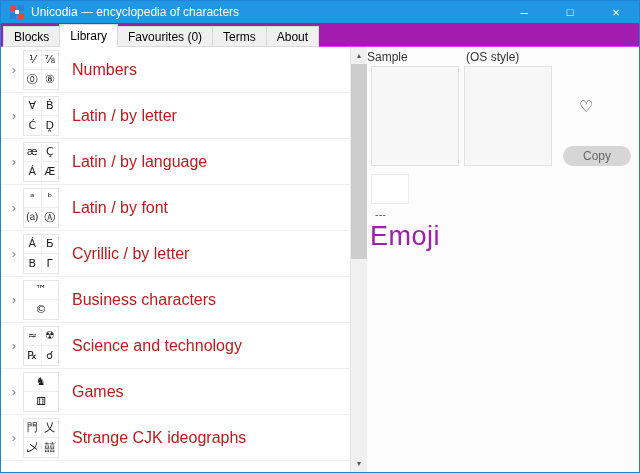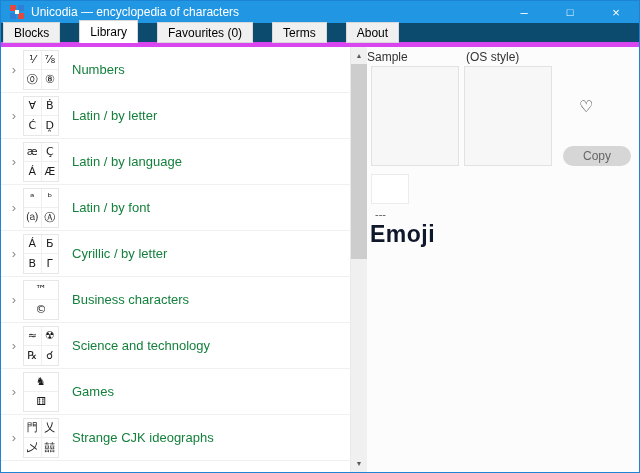--- a/index.html
+++ b/index.html
@@ -8,56 +8,56 @@
 
   
   .titlebar{flex:none;height:22px;background:#2196e3;display:flex;align-items:center;color:#fff;}
   .app-icon{width:16px;height:16px;margin:0 6px 0 8px;flex:none;}
   .title-text{font-size:12px;white-space:nowrap;}
   .win-controls{margin-left:auto;display:flex;height:100%;}
   .win-btn{width:46px;height:100%;display:flex;align-items:center;justify-content:center;font-size:13px;color:#fff;cursor:default;}
   .win-btn.max{font-size:11px;}
 
   
-  .tabbar{flex:none;height:24px;background:#0c4a6e;border-bottom:5px solid #d946ef;display:flex;align-items:flex-end;padding-left:2px;box-sizing:border-box;gap:20px;}
+  .tabbar{flex:none;height:24px;background:#a21caf;border-bottom:1px solid #d946ef;display:flex;align-items:flex-end;padding-left:2px;box-sizing:border-box;}
   .tab{height:21px;display:flex;align-items:center;padding:0 10px;font-size:12px;color:#000;background:#f0f0f0;border:1px solid #d9d9d9;margin-left:-1px;position:relative;bottom:-1px;box-sizing:border-box;cursor:default;}
   .tab:first-child{margin-left:0;}
   .tab.active{background:#fff;border-bottom-color:#fff;height:23px;z-index:2;}
 
   
   .main{flex:1;display:flex;min-height:0;}
 
   
   .tree{width:349px;flex:none;background:#fff;overflow:hidden;}
   .tree-row{height:46px;display:flex;align-items:center;border-bottom:1px solid #f0f0f0;padding-left:4px;box-sizing:border-box;cursor:default;}
   .chevron{width:18px;flex:none;text-align:center;color:#8a8a8a;font-size:13px;line-height:1;}
   .icon-box{width:36px;height:40px;flex:none;margin-right:13px;display:grid;grid-template-columns:1fr 1fr;gap:1px;background:#efefef;border:1px solid #e7e7e7;box-sizing:border-box;}
   .icon-box.single-col{grid-template-columns:1fr;}
   .icon-box .glyph{background:#fff;display:flex;align-items:center;justify-content:center;font-size:11px;line-height:1;color:#1a1a1a;font-family:"DejaVu Sans",sans-serif;overflow:hidden;}
-  .row-label{font-size:13px;color:#15803d;}
+  .row-label{font-size:16px;color:#b91c1c;}
 
   
   .vscroll{width:17px;flex:none;background:#f0f0f0;display:flex;flex-direction:column;border-left:1px solid #e9e9e9;box-sizing:border-box;}
   .scroll-btn{height:17px;flex:none;display:flex;align-items:center;justify-content:center;font-size:7px;color:#5a5a5a;cursor:default;}
   .scroll-track{flex:1;position:relative;}
   .scroll-thumb{position:absolute;left:0;right:0;top:0;height:195px;background:#cdcdcd;}
 
   
   .right{flex:1;position:relative;background:#fcfcfc;font-size:12px;color:#333;}
   .right .abs{position:absolute;}
   .sample-label{left:0;top:3px;}
   .os-style-label{left:99px;top:3px;}
   .sample-box{width:88px;height:100px;background:#f7f7f7;border:1px solid #e2e2e2;box-sizing:border-box;}
   .sample-box.app{left:4px;top:19px;}
   .sample-box.os{left:97px;top:19px;}
   .fav-btn{left:212px;top:50px;font-size:16px;color:#333;cursor:default;font-family:"DejaVu Sans",sans-serif;}
   .copy-btn{left:196px;top:99px;width:68px;height:20px;background:#d6d6d6;color:#666;display:flex;align-items:center;justify-content:center;font-size:12px;cursor:default;border-radius:10px;}
   .bg-swatch{left:4px;top:127px;width:38px;height:30px;background:#fff;border:1px solid #ececec;box-sizing:border-box;}
   .dashes{left:8px;top:161px;color:#555;font-size:11px;}
-  .block-title{left:3px;top:174px;font-size:23px;font-weight:bold;color:#0f172a;letter-spacing:0.5px;}
+  .block-title{left:3px;top:174px;font-size:27px;font-weight:normal;color:#a21caf;letter-spacing:0.5px;}
 </style>
 </head>
 <body>
 
 <div class="window">
 
   <div class="titlebar">
     <svg class="app-icon" viewBox="0 0 16 16">
       <rect x="1" y="1" width="6" height="6" fill="#e04a3f"></rect>
       <rect x="9" y="1" width="6" height="6" fill="#2f7fd6"></rect>

